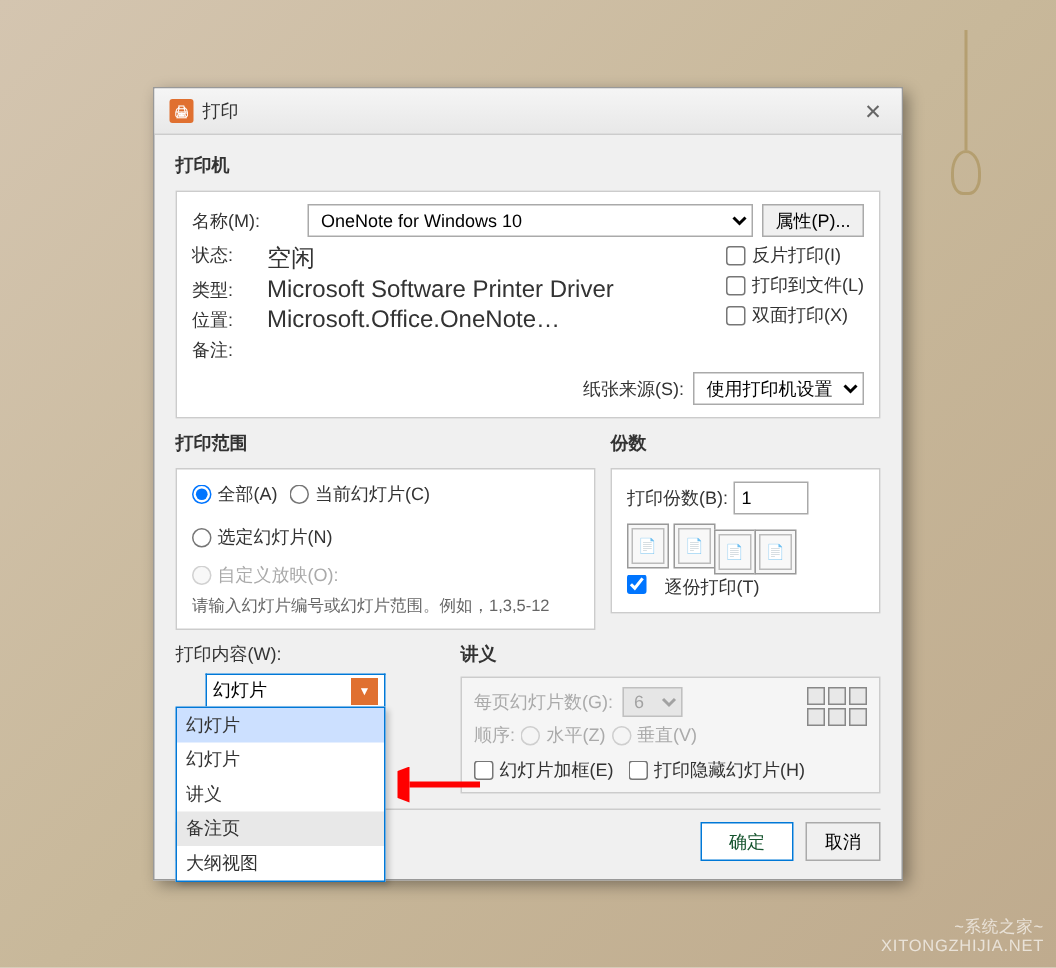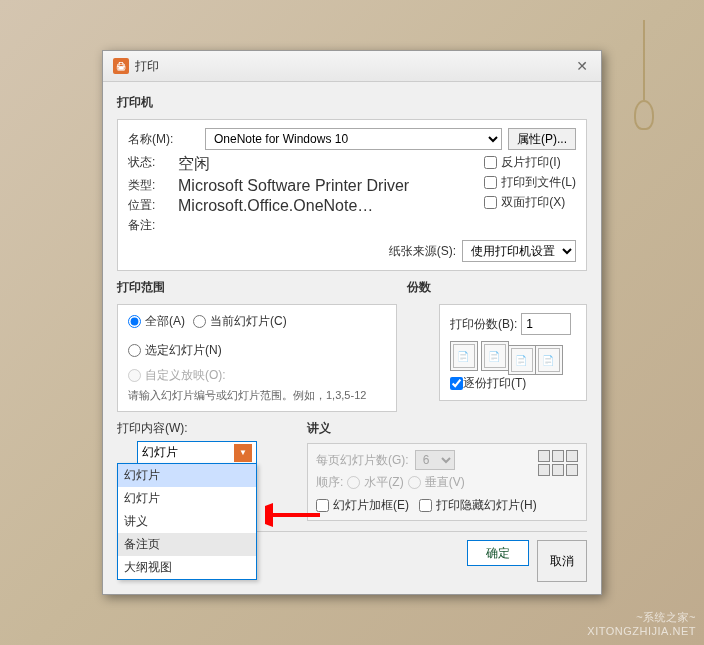--- a/index.html
+++ b/index.html
@@ -228,21 +228,20 @@
       font-size: 11px;
       color: #666;
       margin-top: 4px;
     }
 
     
     .copies-section {
       border: 1px solid #ccc;
       padding: 8px 10px;
       background: #fff;
-      margin-left: 32px;
     }
     .copies-row {
       display: flex;
       align-items: center;
       gap: 4px;
       margin-bottom: 6px;
     }
     .copies-label { font-size: 12px; color: #333; }
     .copies-input {
       border: 1px solid #aaa;
@@ -378,22 +377,22 @@
       display: flex;
       align-items: center;
       gap: 4px;
       font-size: 12px;
       color: #555;
     }
 
     
     .collate-row {
       display: flex;
-      align-items: center;
-      gap: 0;
+      align-items: flex-start;
+      gap: 12px;
       font-size: 12px;
       color: #333;
       margin-top: 4px;
     }
 
     
     .bottom-bar {
       display: flex;
       align-items: center;
       justify-content: space-between;
@@ -421,21 +420,21 @@
       cursor: pointer;
       height: 26px;
       color: #14532d;
     }
     .cancel-btn {
       border: 1px solid #aaa;
       background: #f0f0f0;
       padding: 3px 12px;
       font-size: 12px;
       cursor: pointer;
-      height: 42px;
+      height: 26px;
     }
 
     
     .disabled { color: #aaa !important; }
     .info-col-right {
       display: flex;
       flex-direction: column;
       gap: 3px;
     }
   </style>

